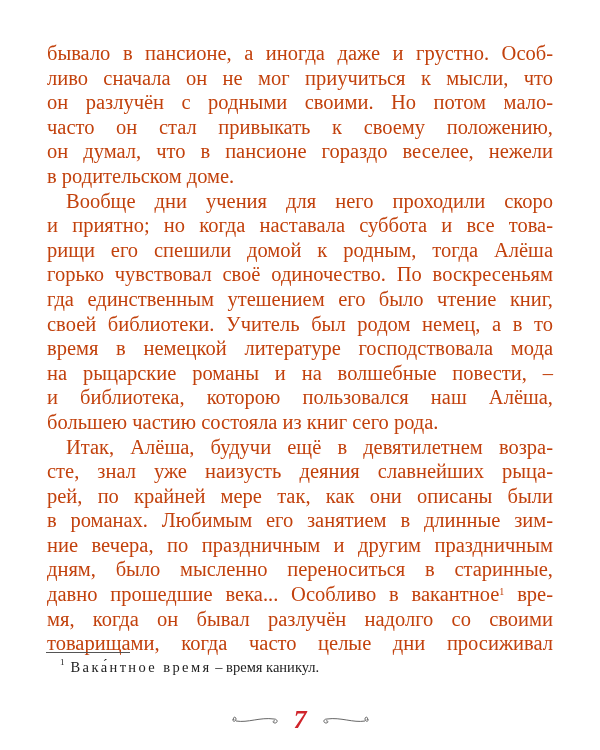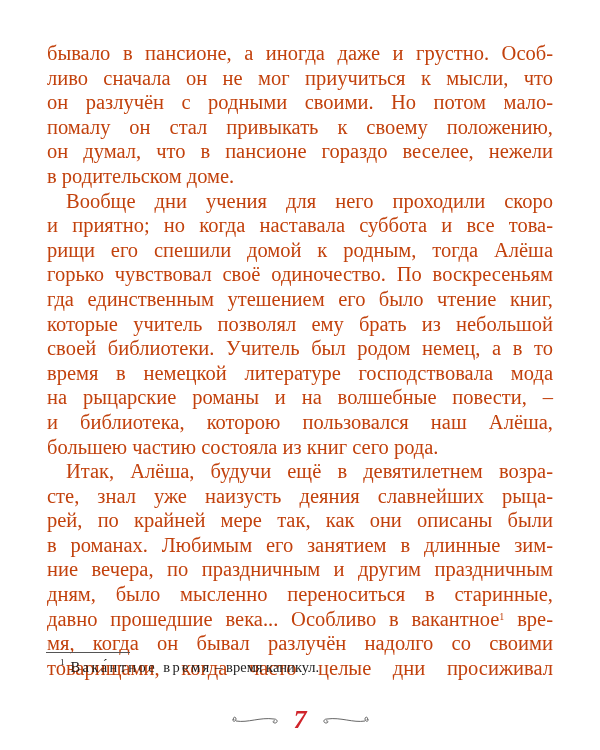--- a/index.html
+++ b/index.html
@@ -18,31 +18,30 @@
   .page-num { font-family:"Liberation Serif", serif; font-style:italic; font-weight:bold; font-size:26px; color:#d0242b; }
 </style>
 </head>
 <body>
 
 <div class="page">
   <p class="para">
     <span class="line">бывало в пансионе, а иногда даже и грустно. Особ-</span>
     <span class="line">ливо сначала он не мог приучиться к мысли, что</span>
     <span class="line">он разлучён с родными своими. Но потом мало-</span>
-    <span class="line">помалу он стал привыкать к своему положению,</span>
+    <span class="line">часто он стал привыкать к своему положению,</span>
     <span class="line">он думал, что в пансионе гораздо веселее, нежели</span>
     <span class="line last">в родительском доме.</span>
   </p>
   <p class="para">
     <span class="line indent">Вообще дни учения для него проходили скоро</span>
     <span class="line">и приятно; но когда наставала суббота и все това-</span>
     <span class="line">рищи его спешили домой к родным, тогда Алёша</span>
     <span class="line">горько чувствовал своё одиночество. По воскресеньям</span>
     <span class="line">гда единственным утешением его было чтение книг,</span>
-    <span class="line">которые учитель позволял ему брать из небольшой</span>
     <span class="line">своей библиотеки. Учитель был родом немец, а в то</span>
     <span class="line">время в немецкой литературе господствовала мода</span>
     <span class="line">на рыцарские романы и на волшебные повести, –</span>
     <span class="line">и библиотека, которою пользовался наш Алёша,</span>
     <span class="line last">большею частию состояла из книг сего рода.</span>
   </p>
   <p class="para">
     <span class="line indent">Итак, Алёша, будучи ещё в девятилетнем возра-</span>
     <span class="line">сте, знал уже наизусть деяния славнейших рыца-</span>
     <span class="line">рей, по крайней мере так, как они описаны были</span>

